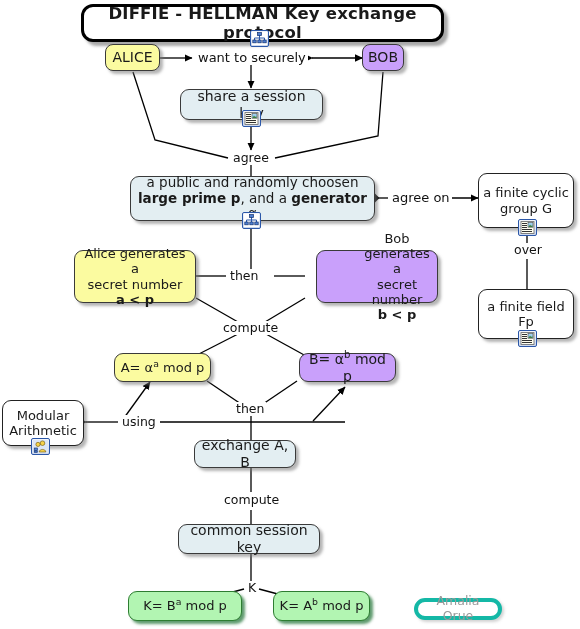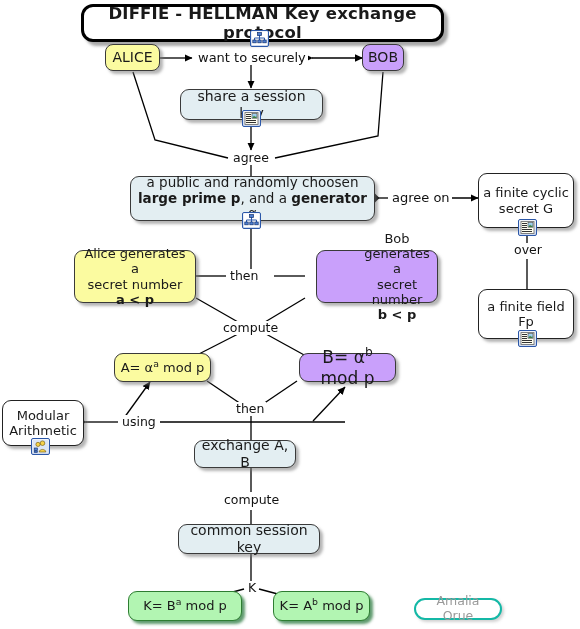--- a/index.html
+++ b/index.html
@@ -26,21 +26,21 @@
     border:3px solid #000;border-radius:12px;background:#fff;
     font-weight:bold;font-size:16.5px;letter-spacing:.2px;
     box-shadow:4px 4px 3px rgba(110,110,110,0.6);
   }
   .yellow{background:#fbfba0;border-color:#3a3a3a;}
   .purple{background:#c9a0fb;border-color:#3a3a3a;}
   .bluegrey{background:#e3eef2;border-color:#3a3a3a;}
   .white{background:#ffffff;border-color:#222;}
   .green{background:#b2f5b2;border-color:#2e7d32;box-shadow:3px 3px 3px rgba(40,120,60,0.75);}
   .author{
-    background:#fff;border:2px solid #14b8a6;border-radius:11px;color:#9a9a9a;
+    background:#fff;border:4px solid #14b8a6;border-radius:11px;color:#9a9a9a;
     box-shadow:2px 2px 3px rgba(180,180,180,0.6);font-size:12.5px;
   }
 
   .lbl{
     position:absolute;z-index:4;background:#fff;
     font-size:12.5px;color:#111;white-space:nowrap;
     padding:0 2px;line-height:14px;
   }
 
   .icon{
@@ -194,21 +194,21 @@
       <rect x="0.8" y="8" width="3.4" height="2.8" fill="#4f7fd0" stroke="#12306e" stroke-width="0.7"></rect>
       <rect x="5.8" y="8" width="3.4" height="2.8" fill="#4f7fd0" stroke="#12306e" stroke-width="0.7"></rect>
       <rect x="10.8" y="8" width="3.4" height="2.8" fill="#4f7fd0" stroke="#12306e" stroke-width="0.7"></rect>
     </svg>
   </div>
 
   <div class="lbl" style="left:390px;top:191px;font-size:13px;text-align:center;">agree on</div>
 
   <div class="node white f13" style="left:478px;top:173px;width:96px;height:55px;flex-direction:column;">
     <span class="txt">a finite cyclic</span>
-    <span class="txt">secret G</span>
+    <span class="txt">group G</span>
   </div>
   <div class="icon" style="left:518px;top:219px;">
     <svg width="15" height="13" viewBox="0 0 15 13">
       <rect x="1" y="0.6" width="13" height="11.8" fill="#fffef0" stroke="#666" stroke-width="0.8"></rect>
       <rect x="2" y="2" width="5" height="1" fill="#333"></rect>
         <rect x="2" y="4" width="5" height="1" fill="#333"></rect>
       <rect x="2" y="6" width="5" height="1" fill="#333"></rect>
         <rect x="2" y="8" width="10" height="1" fill="#333"></rect>
       <rect x="2" y="10" width="10" height="1" fill="#333"></rect>
       <rect x="8" y="1.6" width="5" height="4.6" fill="#9fd0f0" stroke="#444" stroke-width="0.6"></rect>
@@ -248,21 +248,21 @@
   </div>
 
   <div class="lbl" style="left:228px;top:269px;">then</div>
 
   <div class="lbl" style="left:221px;top:321px;">compute</div>
 
   <div class="node yellow" style="left:114px;top:353px;width:97px;height:29px;font-size:13px;">
     <span class="txt"><span>A= α</span><sup>a</sup><span> mod p</span></span>
   </div>
 
-  <div class="node purple" style="left:299px;top:353px;width:97px;height:29px;font-size:17px;">
+  <div class="node purple" style="left:299px;top:353px;width:97px;height:29px;font-size:14px;">
     <span class="txt"><span>B= α</span><sup>b</sup><span> mod p</span></span>
   </div>
 
   <div class="lbl" style="left:234px;top:402px;">then</div>
 
   <div class="node white f13" style="left:2px;top:400px;width:82px;height:46px;flex-direction:column;">
     <span class="txt">Modular</span>
     <span class="txt">Arithmetic</span>
   </div>
   <div class="icon" style="left:31px;top:438px;">

